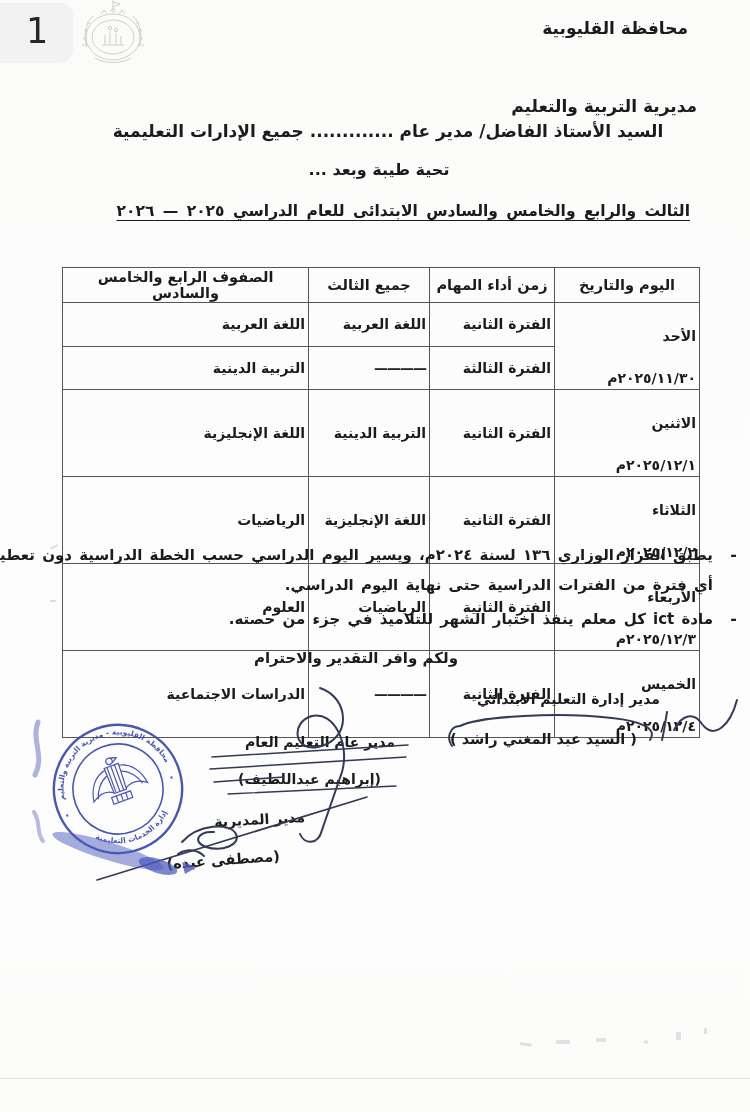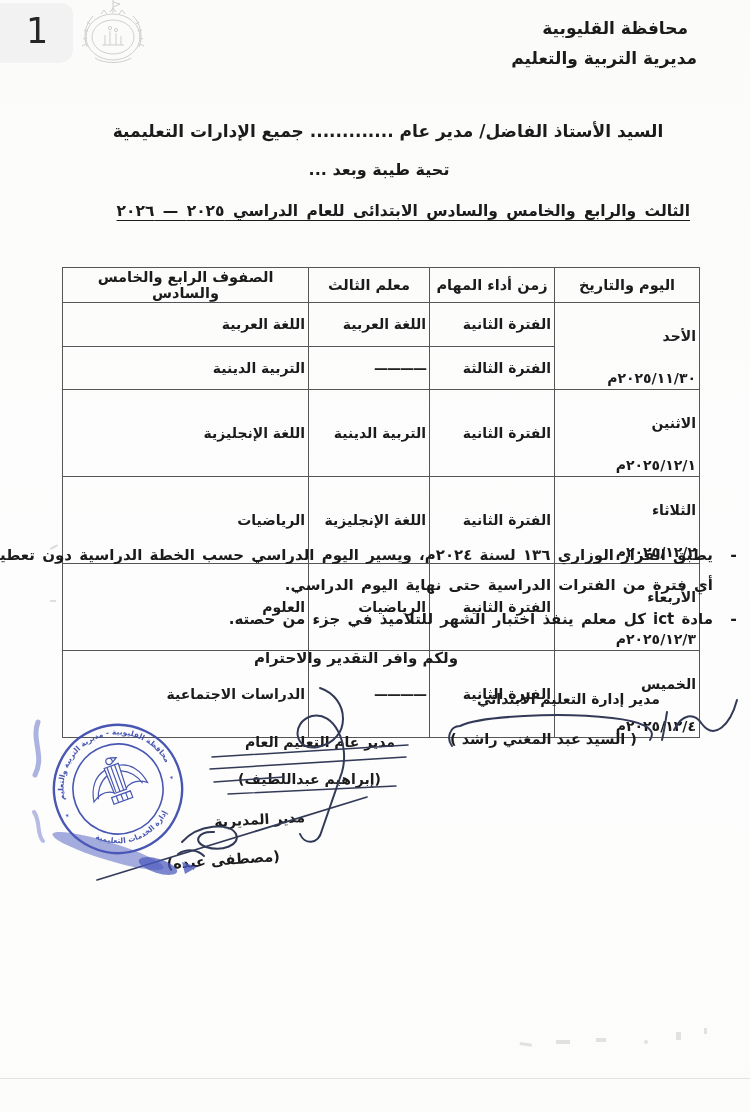--- a/index.html
+++ b/index.html
@@ -9,21 +9,21 @@
     overflow:hidden;font-family:"DejaVu Sans",sans-serif;color:#1b1b1b;
   }
   .abs{position:absolute;}
   
   .badge{left:0;top:3px;width:73px;height:60px;background:#f2f2f3;border-radius:0 12px 14px 0;}
   .badge span{position:absolute;left:26px;top:8px;font-size:35px;color:#262626;font-family:"DejaVu Sans",sans-serif;}
   
   .letterhead{top:13px;right:53px;width:280px;text-align:right;direction:rtl;
     font-weight:bold;font-size:17px;line-height:30px;white-space:nowrap;}
   .lh1{padding-left:0;padding-right:9px;}
-  .lh2{padding-right:0;}
+  .lh2{padding-right:0;margin-top:48px;}
   .lh3{padding-right:55px;}
   .salutation{top:121px;left:0;width:750px;text-align:center;transform:translateX(13px);
     direction:rtl;font-weight:bold;font-size:17px;white-space:nowrap;}
   .greeting{top:160px;left:0;width:750px;text-align:center;transform:translateX(4px);
     direction:rtl;font-weight:bold;font-size:16px;white-space:nowrap;}
   .intro{top:196px;right:60px;width:645px;direction:rtl;text-align:right;
     font-weight:bold;font-size:15.5px;line-height:30px;word-spacing:3px;white-space:nowrap;}
   .intro .l1{padding-right:40px;}
   .intro .l2{text-decoration:underline;text-underline-offset:4px;}
   
@@ -102,21 +102,21 @@
       <colgroup>
           <col style="width:145px">
           <col style="width:125px">
           <col style="width:121px">
           <col style="width:246px">
         </colgroup>
       <thead>
         <tr class="h-hdr">
           <th>اليوم والتاريخ</th>
           <th>زمن أداء المهام</th>
-          <th>معلم الثالث</th>
+          <th>جميع الثالث</th>
           <th>الصفوف الرابع والخامس والسادس</th>
         </tr>
       </thead>
       <tbody>
         <tr class="h-sub">
           <td class="daycell" rowspan="2">
             <div>الأحد</div>
             <div>٢٠٢٥/١١/٣٠م</div>
           </td>
           <td>الفترة الثانية</td>

